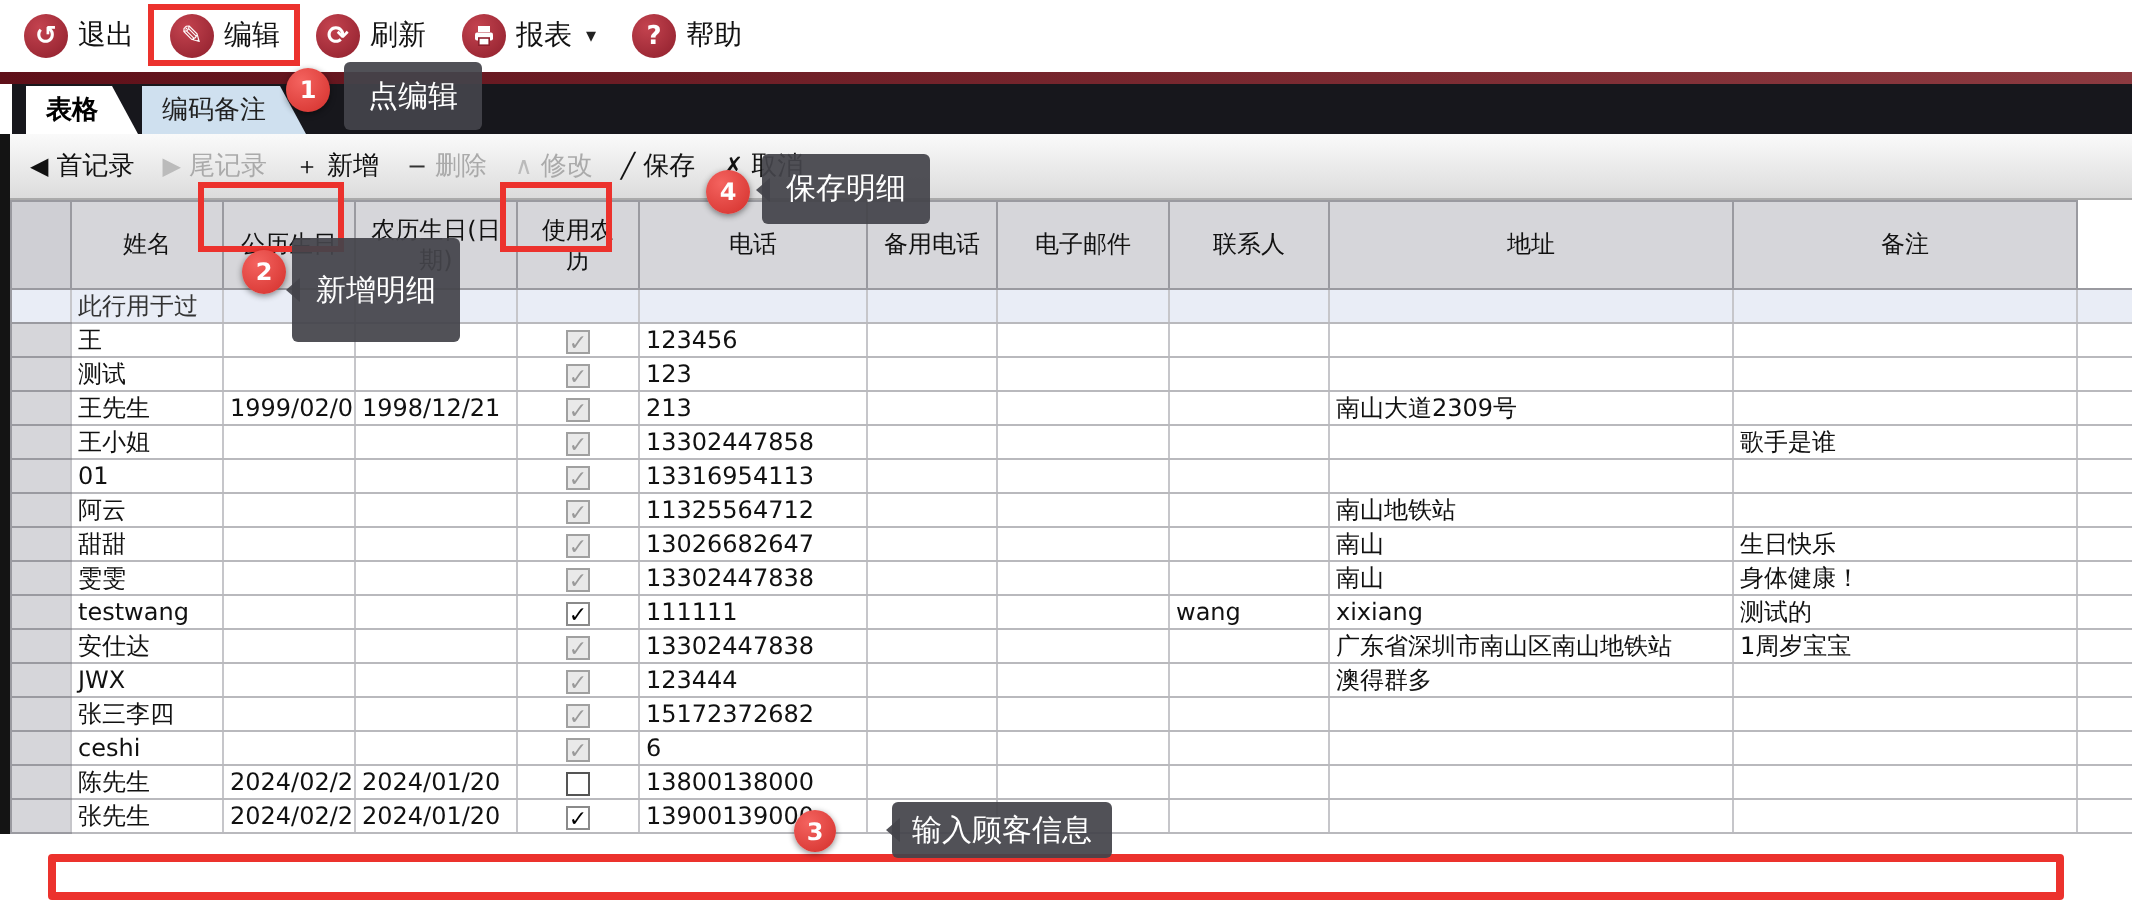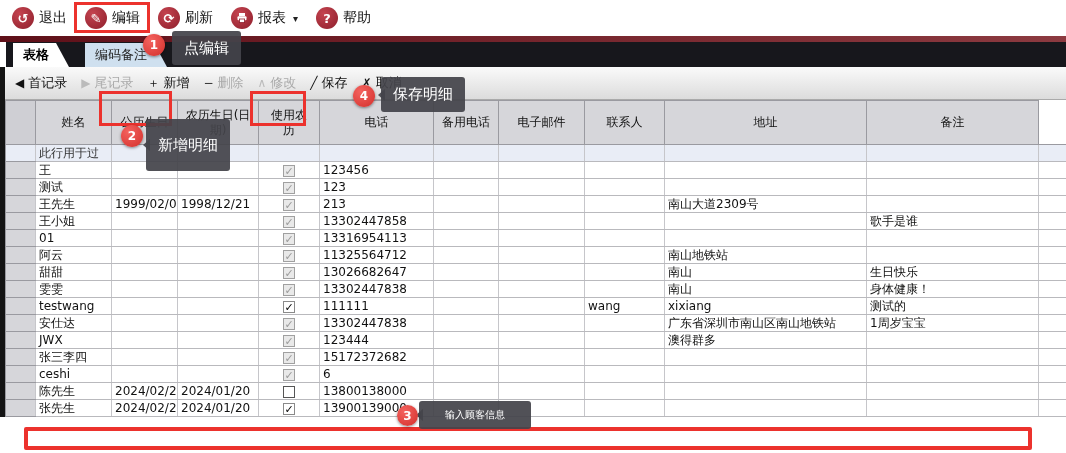--- a/index.html
+++ b/index.html
@@ -17,21 +17,21 @@
   .titlebar { height:26px; background:linear-gradient(90deg,#6f1420 0%, #8d2a35 35%, #b3747b 75%, #c append 100%);
               background:linear-gradient(90deg,#6f1420 0%, #8d2a35 40%, #c4969b 100%);
               color:#fff; font-size:13px; font-weight:bold; display:flex; align-items:center; padding-left:10px; }
   .titlestrip { height:6px; background:linear-gradient(90deg,#5f1019,#8c3a40); }
 
   
   .tabbar { height:25px; background:#17171c; display:flex; align-items:flex-end; padding-left:7px; border-left:6px solid #fff; }
   .tab { height:24px; display:flex; align-items:center; padding:0 20px 0 10px; font-size:13px;
          clip-path:polygon(0 0, calc(100% - 13px) 0, 100% 100%, 0 100%); cursor:pointer; }
   .tab.active { background:#fff; color:#000; font-weight:bold; }
-  .tab.inactive { background:#cfe0ef; color:#222; margin-left:16px; }
+  .tab.inactive { background:#cfe0ef; color:#222; margin-left:2px; }
 
   
   .main { border-left:5px solid #141414; }
 
   
   .navbar { height:33px; background:linear-gradient(#fafafa,#dcdcdc); border-bottom:1px solid #aaa;
             display:flex; align-items:center; gap:2px; padding-left:4px; }
   .nbtn { display:flex; align-items:center; gap:4px; font-size:13px; padding:3px 6px; color:#111; cursor:pointer; }
   .nbtn .nicon { font-size:12px; }
   .nbtn.disabled { color:#aaa; }
@@ -63,21 +63,21 @@
   
   .hl { position:absolute; border:3px solid #ec322d; z-index:30; pointer-events:none; }
   .hl-row { border-width:4px; border-radius:2px; }
   .badge { position:absolute; z-index:40; width:22px; height:22px; border-radius:50%;
            background:radial-gradient(circle at 35% 30%, #f4635f, #d32f2b); color:#fff; font-size:12px; font-weight:bold;
            display:flex; align-items:center; justify-content:center; box-shadow:0 1px 3px rgba(0,0,0,.45); }
   .tip { position:absolute; z-index:39; background:rgba(68,68,74,.93); color:#fff; font-size:15px;
          padding:4px 12px; border-radius:3px; white-space:nowrap; display:flex; align-items:center; }
   .tip .arr { position:absolute; left:-9px; top:50%; margin-top:-6px; width:0; height:0;
               border:6px solid transparent; border-right:7px solid rgba(68,68,74,.93); }
-  .tip-sm { font-size:10px; padding:3px 26px; }
+  .tip-sm { font-size:15px; padding:3px 10px;margin-left:27px; }
 </style>
 </head>
 <body>
 
 <div class="screen">
 
   <div class="toolbar-top">
     <div class="tbtn">
       <span class="ticon">↺</span>
       <span>退出</span>

